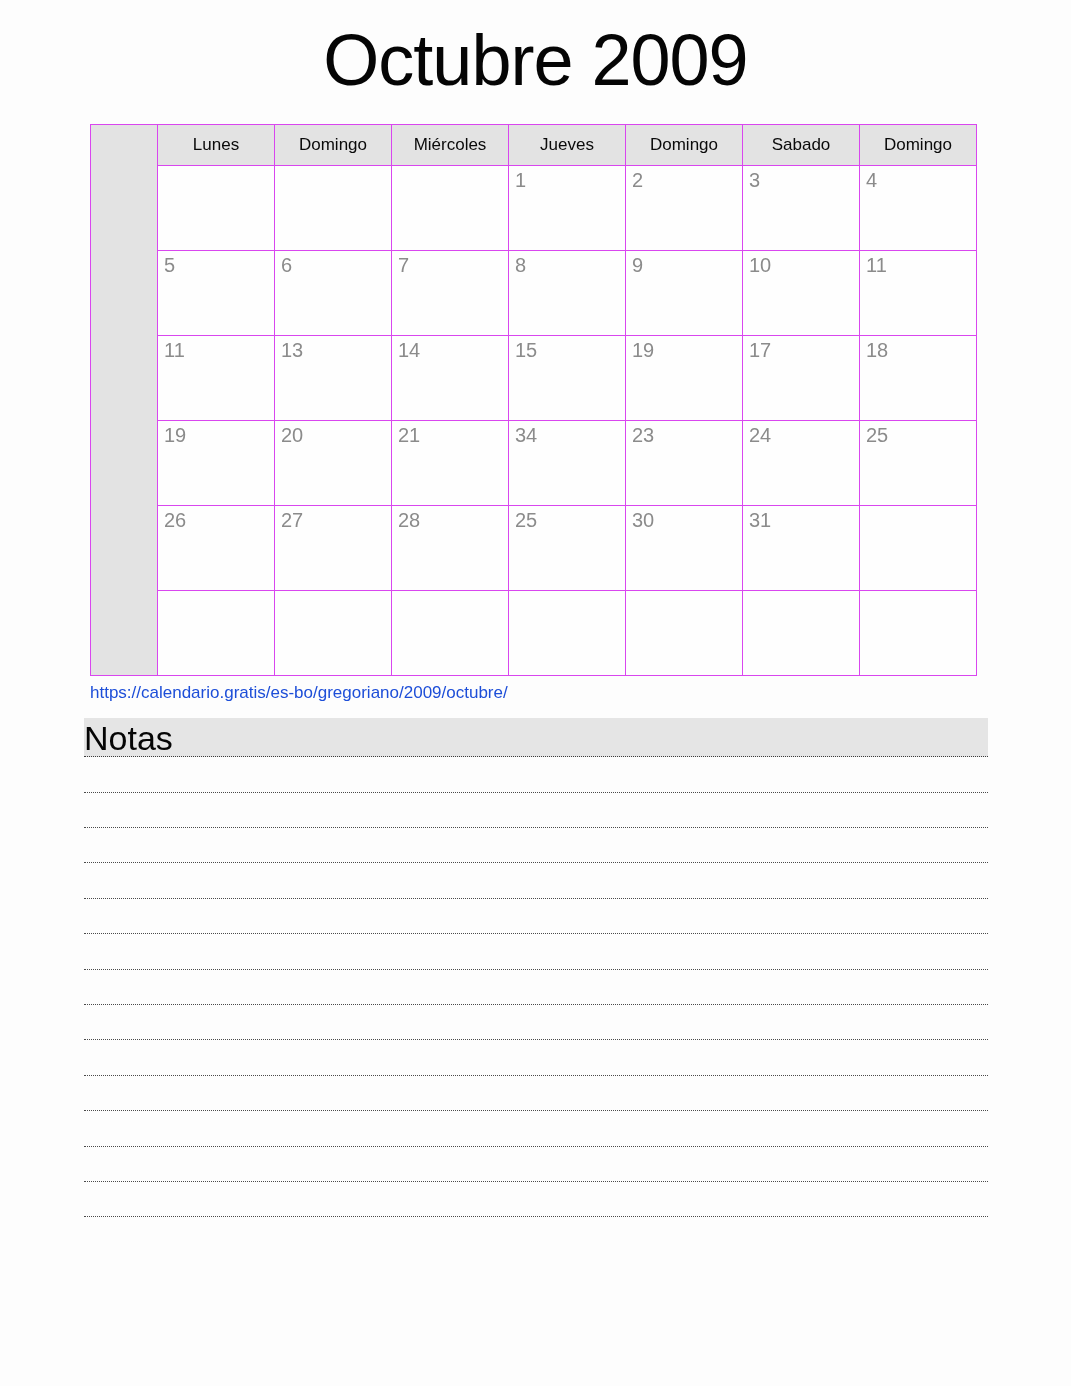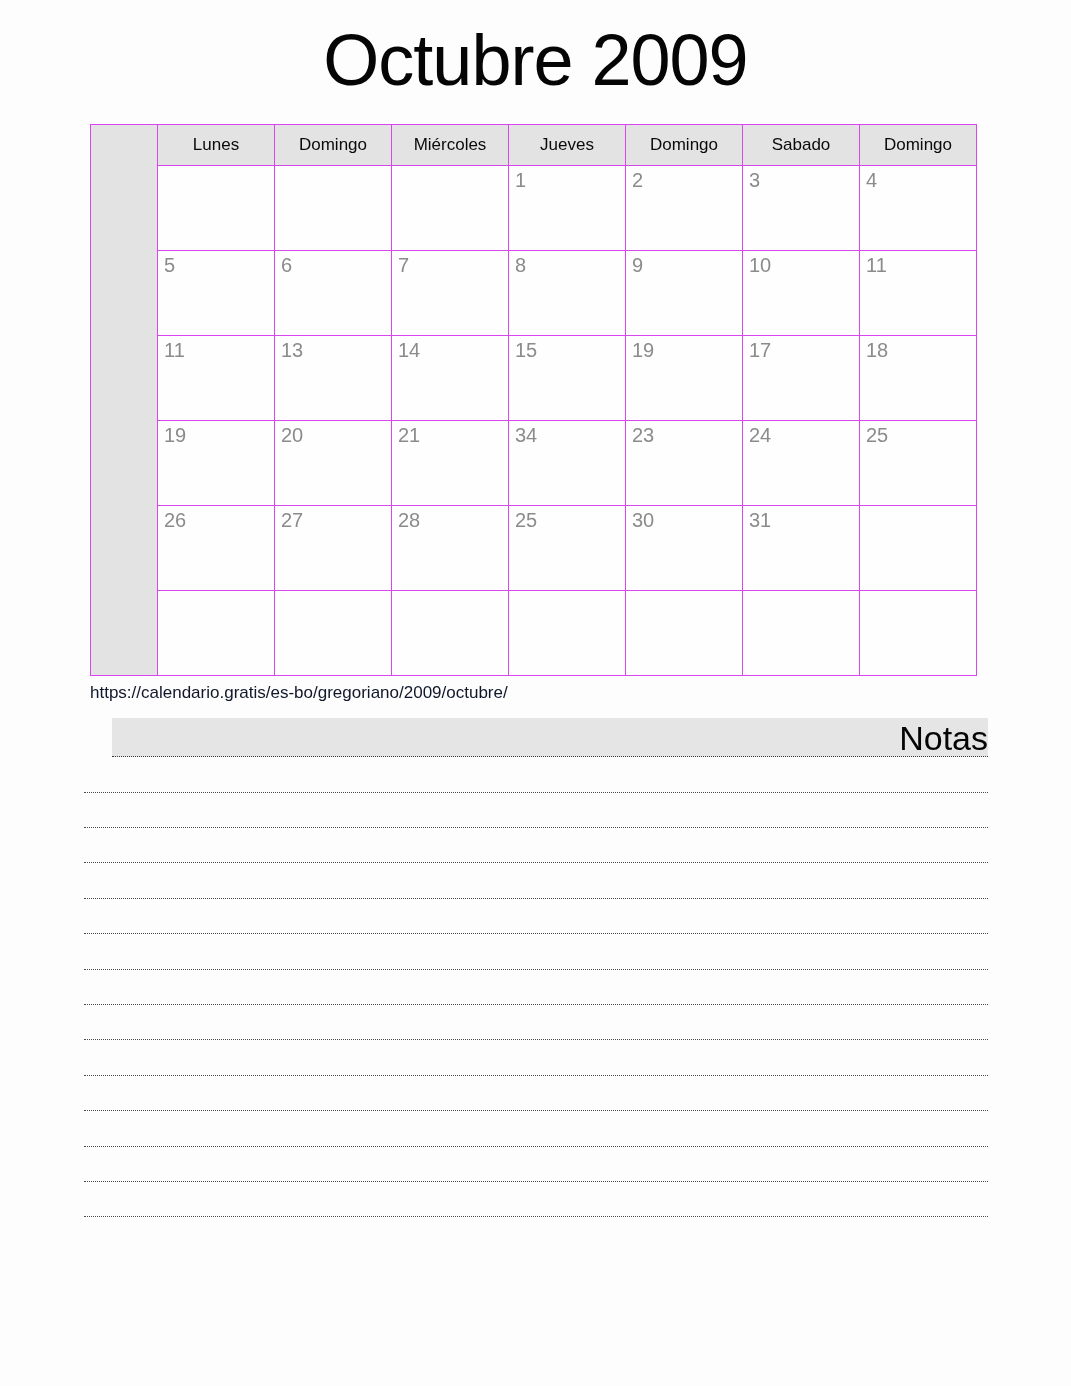--- a/index.html
+++ b/index.html
@@ -58,36 +58,35 @@
   td.day-cell .day-num {
     display: block;
     padding: 3px 0 0 6px;
     font-size: 20px;
     line-height: 1.1;
     color: #8b8b8b;
   }
   .source-url {
     margin: 7px 0 0 90px;
     font-size: 17px;
-    color: #0f172a;
+    color: #1d4ed8;
     white-space: nowrap;
   }
   .notes-section {
     margin: 15px 0 0 84px;
     width: 904px;
   }
   .notes-header {
     height: 38px;
     background: #e5e5e5;
     border-bottom: 1px dotted #3c3c3c;
-    text-align: right;
+    text-align: left;
     font-size: 34px;
     line-height: 40px;
     color: #050505;
-    margin-left: 28px;
   }
   .note-line {
     height: 34.4px;
     border-bottom: 1px dotted #4a4a4a;
   }
 </style>
 </head>
 <body>
 
 <h1 class="page-title">Octubre 2009</h1>

